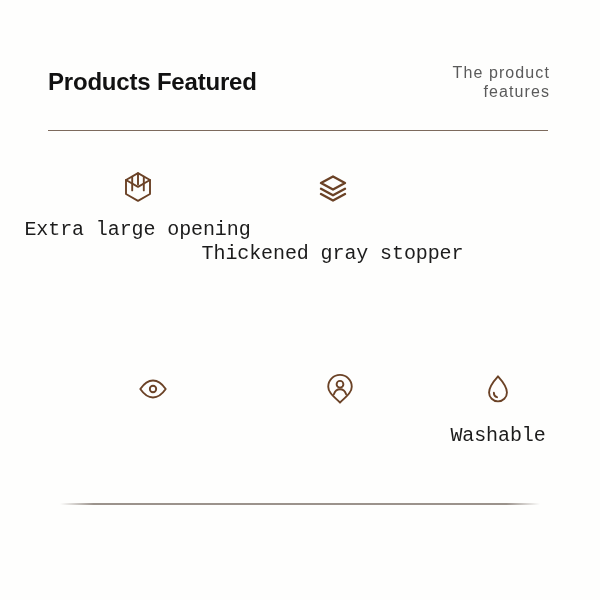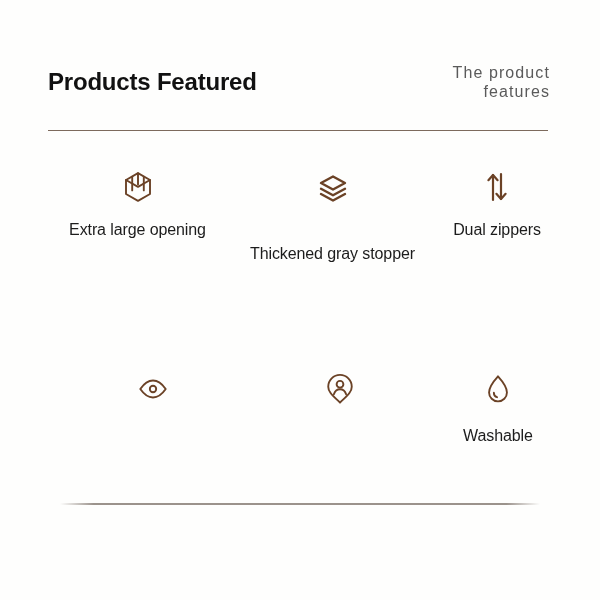--- a/index.html
+++ b/index.html
@@ -121,26 +121,27 @@
     align-items: center;
     justify-content: center;
     color: #6b4226;
   }
   .feature-icon svg {
     display: block;
   }
 
   .feature-label {
     margin-top: 16px;
-    font-size: 16px;
+    font-size: 20px;
     color: #1c1c1c;
     line-height: 20px;
     text-align: center;
     white-space: nowrap;
     letter-spacing: -0.1px;
+    font-family: Liberation Mono, monospace;
   }
   .row-2 .feature-label {
     margin-top: 20px;
   }
 </style>
 </head>
 <body>
 
 <div class="page">
 
@@ -176,31 +177,20 @@
         <div class="feature-icon">
           <svg width="34" height="34" viewBox="0 0 34 34" fill="none" stroke="currentColor" stroke-width="2.4" stroke-linecap="round" stroke-linejoin="round">
             <path d="M17 6.5 L29 13 L17 19.5 L5 13 Z"></path>
             <path d="M5 18.7 L17 25.2 L29 18.7"></path>
             <path d="M5 24 L17 30.5 L29 24"></path>
           </svg>
         </div>
         <div class="feature-label">Thickened gray stopper</div>
       </div>
 
-      <div class="feature-cell col-3">
-        <div class="feature-icon">
-          <svg width="34" height="34" viewBox="0 0 34 34" fill="none" stroke="currentColor" stroke-width="2.2" stroke-linecap="round" stroke-linejoin="round">
-            <path d="M13 30 L13 5"></path>
-            <path d="M8.4 10.2 L13 5 L17.6 10.2"></path>
-            <path d="M21 4 L21 29"></path>
-            <path d="M16.4 23.8 L21 29 L25.6 23.8"></path>
-          </svg>
-        </div>
-        <div class="feature-label">Dual zippers</div>
-      </div>
     </div>
 
     <div class="feature-row row-2">
 
       <div class="feature-cell col-1">
         <div class="feature-icon">
           <svg width="32" height="32" viewBox="0 0 34 34" fill="none" stroke="currentColor" stroke-width="2" stroke-linecap="round" stroke-linejoin="round">
             <path d="M3.5 17 C8 10.5 13 8 17 8 C21 8 26 10.5 30.5 17
                      C26 23.5 21 26 17 26 C13 26 8 23.5 3.5 17 Z"></path>
             <circle cx="17" cy="17" r="3.4"></circle>

